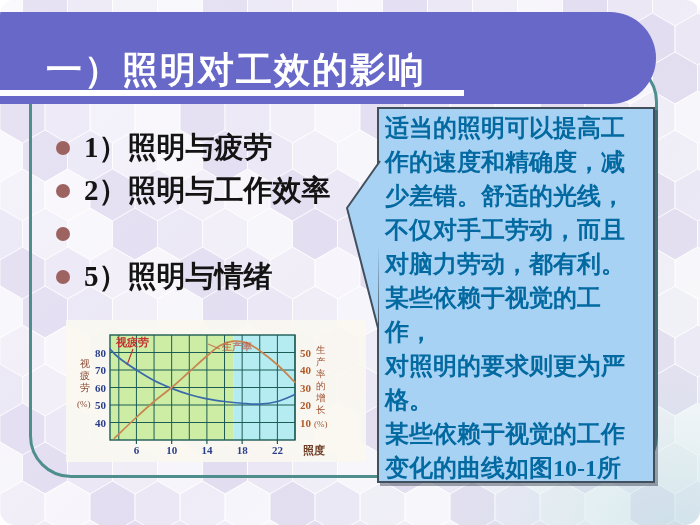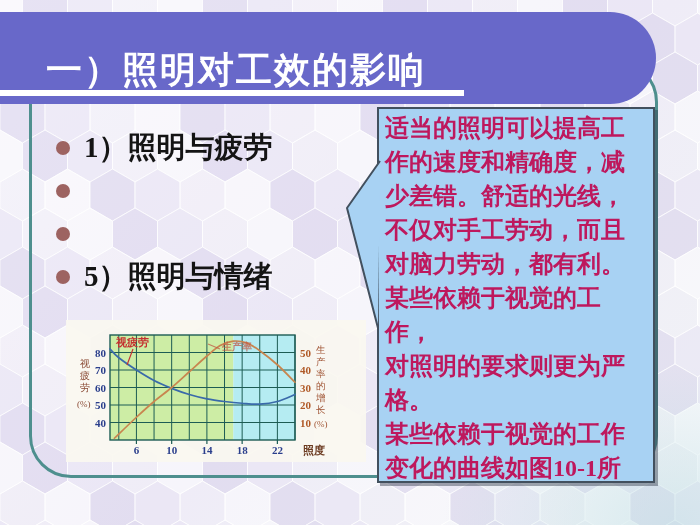--- a/index.html
+++ b/index.html
@@ -1,19 +1,20 @@
 <!DOCTYPE html>
 <html><head>
 <meta charset="utf-8">
 <style>
   html,body{margin:0;padding:0;}
   .stage{
     position:relative;width:700px;height:525px;overflow:hidden;
     background:linear-gradient(135deg,#f4f2fa 0%,#ece8f5 55%,#eef1f4 100%);
     font-family:"Liberation Serif", serif;
+    border-radius:15px;
   }
   #hexbg{position:absolute;left:0;top:0;width:700px;height:525px;z-index:0;}
   .corner-tint{position:absolute;right:0;bottom:0;width:260px;height:160px;z-index:0;
     background:radial-gradient(ellipse at 90% 100%, rgba(190,222,228,0.55), rgba(190,222,228,0) 70%);}
   .frame{position:absolute;left:29px;top:60px;width:629px;height:418px;z-index:1;
     border:3px solid #4e8f8e;border-radius:42px;box-sizing:border-box;background:transparent;}
   .titlebar{position:absolute;left:0;top:12px;width:656px;height:92px;z-index:2;
     background:#6868c9;border-radius:0 46px 46px 0;}
   .title-underline{position:absolute;left:0;top:78px;width:464px;height:6px;background:#ffffff;}
   .title-text{position:absolute;left:46px;top:34px;color:#ffffff;font-size:36px;font-weight:bold;
@@ -22,21 +23,21 @@
   .bullet-item{display:flex;align-items:center;height:43px;}
   .dot{width:14px;height:14px;border-radius:50%;background:#9d6361;margin-right:14px;flex:none;}
   .bullet-label{font-size:29px;font-weight:bold;color:#141414;white-space:nowrap;}
   .chart-panel{position:absolute;left:66px;top:320px;width:300px;height:142px;z-index:2;
     background:rgba(250,247,240,0.92);}
   #chart{position:absolute;left:70px;top:315px;width:292px;height:152px;z-index:3;
     font-family:"Liberation Serif", serif;}
   .callout{position:absolute;left:377px;top:107px;width:278px;height:376px;z-index:4;
     background:#a8d2f3;border:2px solid #42505e;box-sizing:border-box;
     box-shadow:3px 3px 0 rgba(55,65,80,0.45);padding:2px 6px;overflow:hidden;}
-  .callout-par{font-size:24px;line-height:34px;font-weight:bold;color:#be185d;
+  .callout-par{font-size:24px;line-height:34px;font-weight:bold;color:#0369a1;
     white-space:pre-line;margin:0;}
   .callout-pointer{position:absolute;left:342px;top:158px;width:40px;height:174px;z-index:5;}
 </style>
 </head>
 <body>
 
 <div class="stage">
   <svg id="hexbg">
       <polygon points="0,-26 22.5,-13 22.5,13 0,26 -22.5,13 -22.5,-13" fill="rgba(255,255,255,0.55)" stroke="rgba(255,255,255,0.7)"></polygon>
       <polygon points="45,-26 67.5,-13 67.5,13 45,26 22.5,13 22.5,-13" fill="rgba(216,209,236,0.45)" stroke="rgba(255,255,255,0.7)"></polygon>
@@ -318,20 +319,21 @@
     <div class="title-text">一）照明对工效的影响</div>
   </div>
 
   <div class="bullets">
     <div class="bullet-item">
       <span class="dot"></span>
       <span class="bullet-label">1）照明与疲劳</span>
     </div>
     <div class="bullet-item">
       <span class="dot"></span>
+      <span class="bullet-label">2）照明与工作效率</span>
     </div>
     <div class="bullet-item">
       <span class="dot"></span>
     </div>
     <div class="bullet-item">
       <span class="dot"></span>
       <span class="bullet-label">5）照明与情绪</span>
     </div>
   </div>
 

